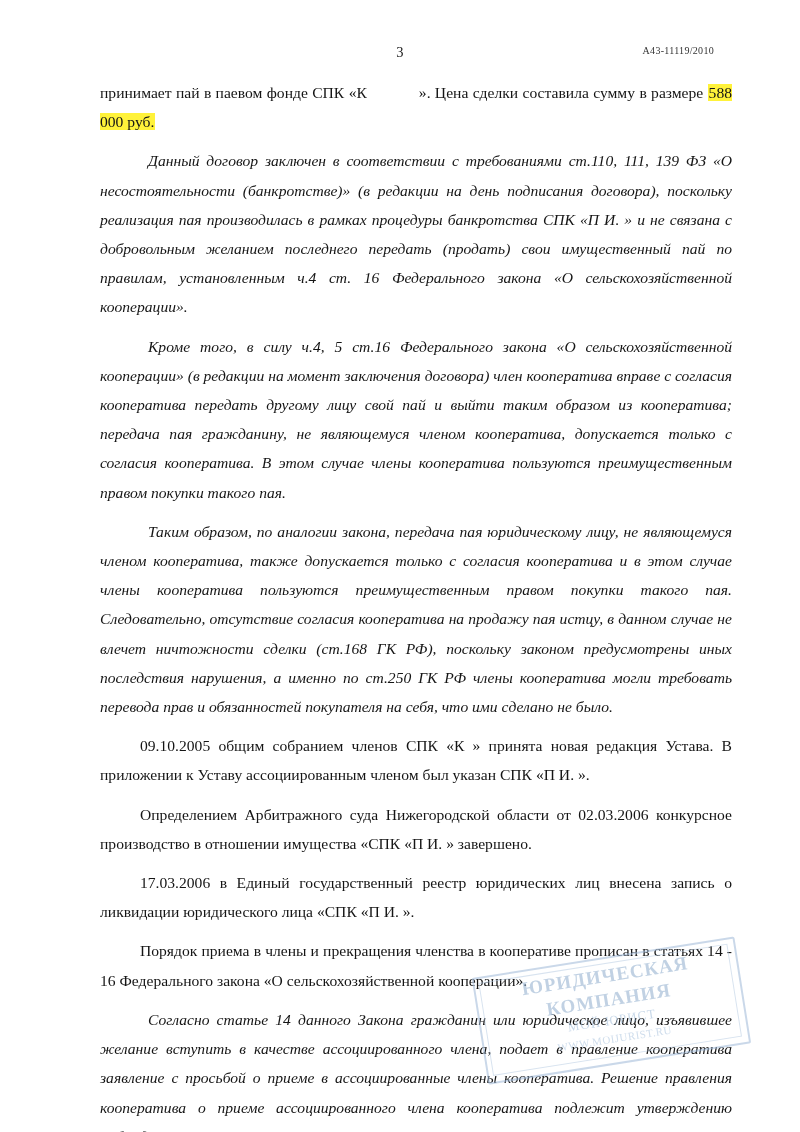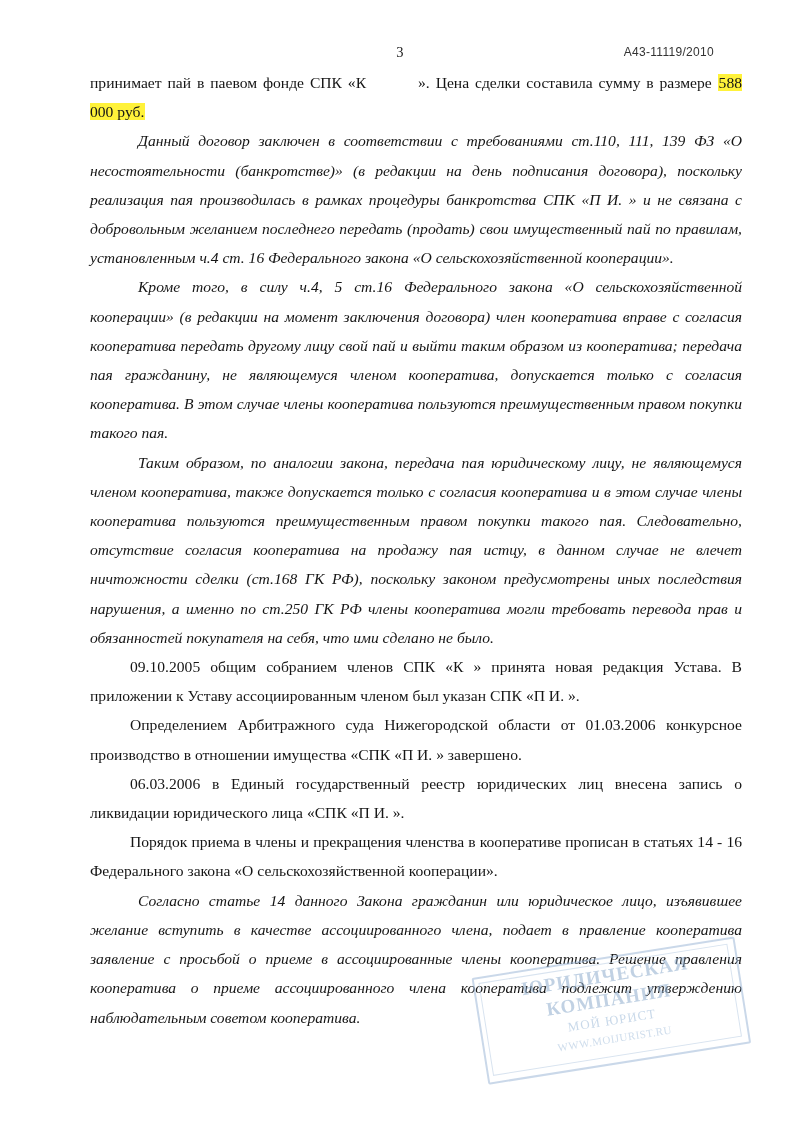--- a/index.html
+++ b/index.html
@@ -34,38 +34,38 @@
     width: 100%;
     text-align: center;
     font-size: 14.5px;
     color: #222;
     letter-spacing: 0.2px;
   }
   .case-number {
     position: absolute;
     right: 86px;
     top: 1px;
-    font-size: 12px;
+    font-size: 10px;
     color: #333;
-    font-family: Liberation Sans, sans-serif;
+    font-family: Liberation Serif, serif;
     letter-spacing: 0.3px;
     margin-left: 28px;
   }
   .body-text {
     position: absolute;
     top: 68px;
     left: 90px;
     width: 652px;
     font-size: 15.6px;
     line-height: 29.2px;
     text-align: justify;
     color: #151515;
   }
   .body-text p {
-    margin: 0;
+    margin: 10px;
     text-align: justify;
     text-justify: inter-word;
   }
   .indent {
     text-indent: 48px;
     font-style: italic;
   }
   .indent-small {
     text-indent: 40px;
   }
@@ -168,23 +168,23 @@
 
     <p class="indent">Данный договор заключен в соответствии с требованиями ст.110, 111, 139 ФЗ «О несостоятельности (банкротстве)» (в редакции на день подписания договора), поскольку реализация пая производилась в рамках процедуры банкротства СПК «П        И.        » и не связана с добровольным желанием последнего передать (продать) свои имущественный пай по правилам, установленным ч.4 ст. 16 Федерального закона «О сельскохозяйственной кооперации».</p>
 
     <p class="indent">Кроме того, в силу ч.4, 5 ст.16 Федерального закона «О сельскохозяйственной кооперации» (в редакции на момент заключения договора) член кооператива вправе с согласия кооператива передать другому лицу свой пай и выйти таким образом из кооператива; передача пая гражданину, не являющемуся членом кооператива, допускается только с согласия кооператива. В этом случае члены кооператива пользуются преимущественным правом покупки такого пая.</p>
 
     <p class="indent">Таким образом, по аналогии закона,   передача пая юридическому лицу,   не являющемуся членом кооператива, также допускается только с согласия кооператива и в этом случае члены кооператива пользуются преимущественным правом покупки такого пая. Следовательно, отсутствие согласия кооператива на продажу пая истцу, в данном случае не влечет ничтожности сделки (ст.168 ГК РФ), поскольку законом предусмотрены иных последствия нарушения, а именно по ст.250 ГК РФ члены кооператива могли требовать перевода прав и обязанностей покупателя на себя, что ими  сделано не было.</p>
 
 
     <p class="indent-small">09.10.2005 общим собранием членов СПК «К             » принята новая редакция Устава. В приложении к Уставу ассоциированным членом был указан СПК «П        И.        ».</p>
 
-    <p class="indent-small">Определением Арбитражного суда Нижегородской области от 01.03.2006 конкурсное производство в отношении имущества «СПК «П        И.        » завершено.</p>
-
-    <p class="indent-small">06.03.2006 в Единый государственный реестр юридических лиц внесена запись о ликвидации юридического лица «СПК «П        И.        ».</p>
+    <p class="indent-small">Определением Арбитражного суда Нижегородской области от 02.03.2006 конкурсное производство в отношении имущества «СПК «П        И.        » завершено.</p>
+
+    <p class="indent-small">17.03.2006 в Единый государственный реестр юридических лиц внесена запись о ликвидации юридического лица «СПК «П        И.        ».</p>
 
 
     <p class="indent-small">Порядок приема в члены и прекращения членства в кооперативе прописан в статьях 14 - 16 Федерального закона «О сельскохозяйственной кооперации».</p>
 
     <p class="indent">Согласно статье 14 данного Закона гражданин или юридическое лицо, изъявившее желание вступить в качестве ассоциированного члена, подает в правление кооператива заявление с просьбой о приеме в ассоциированные члены кооператива. Решение правления кооператива о приеме ассоциированного члена кооператива подлежит утверждению наблюдательным советом кооператива.</p>
 
   </div>
 
   <div class="stamp">
     <div class="frame"></div>

